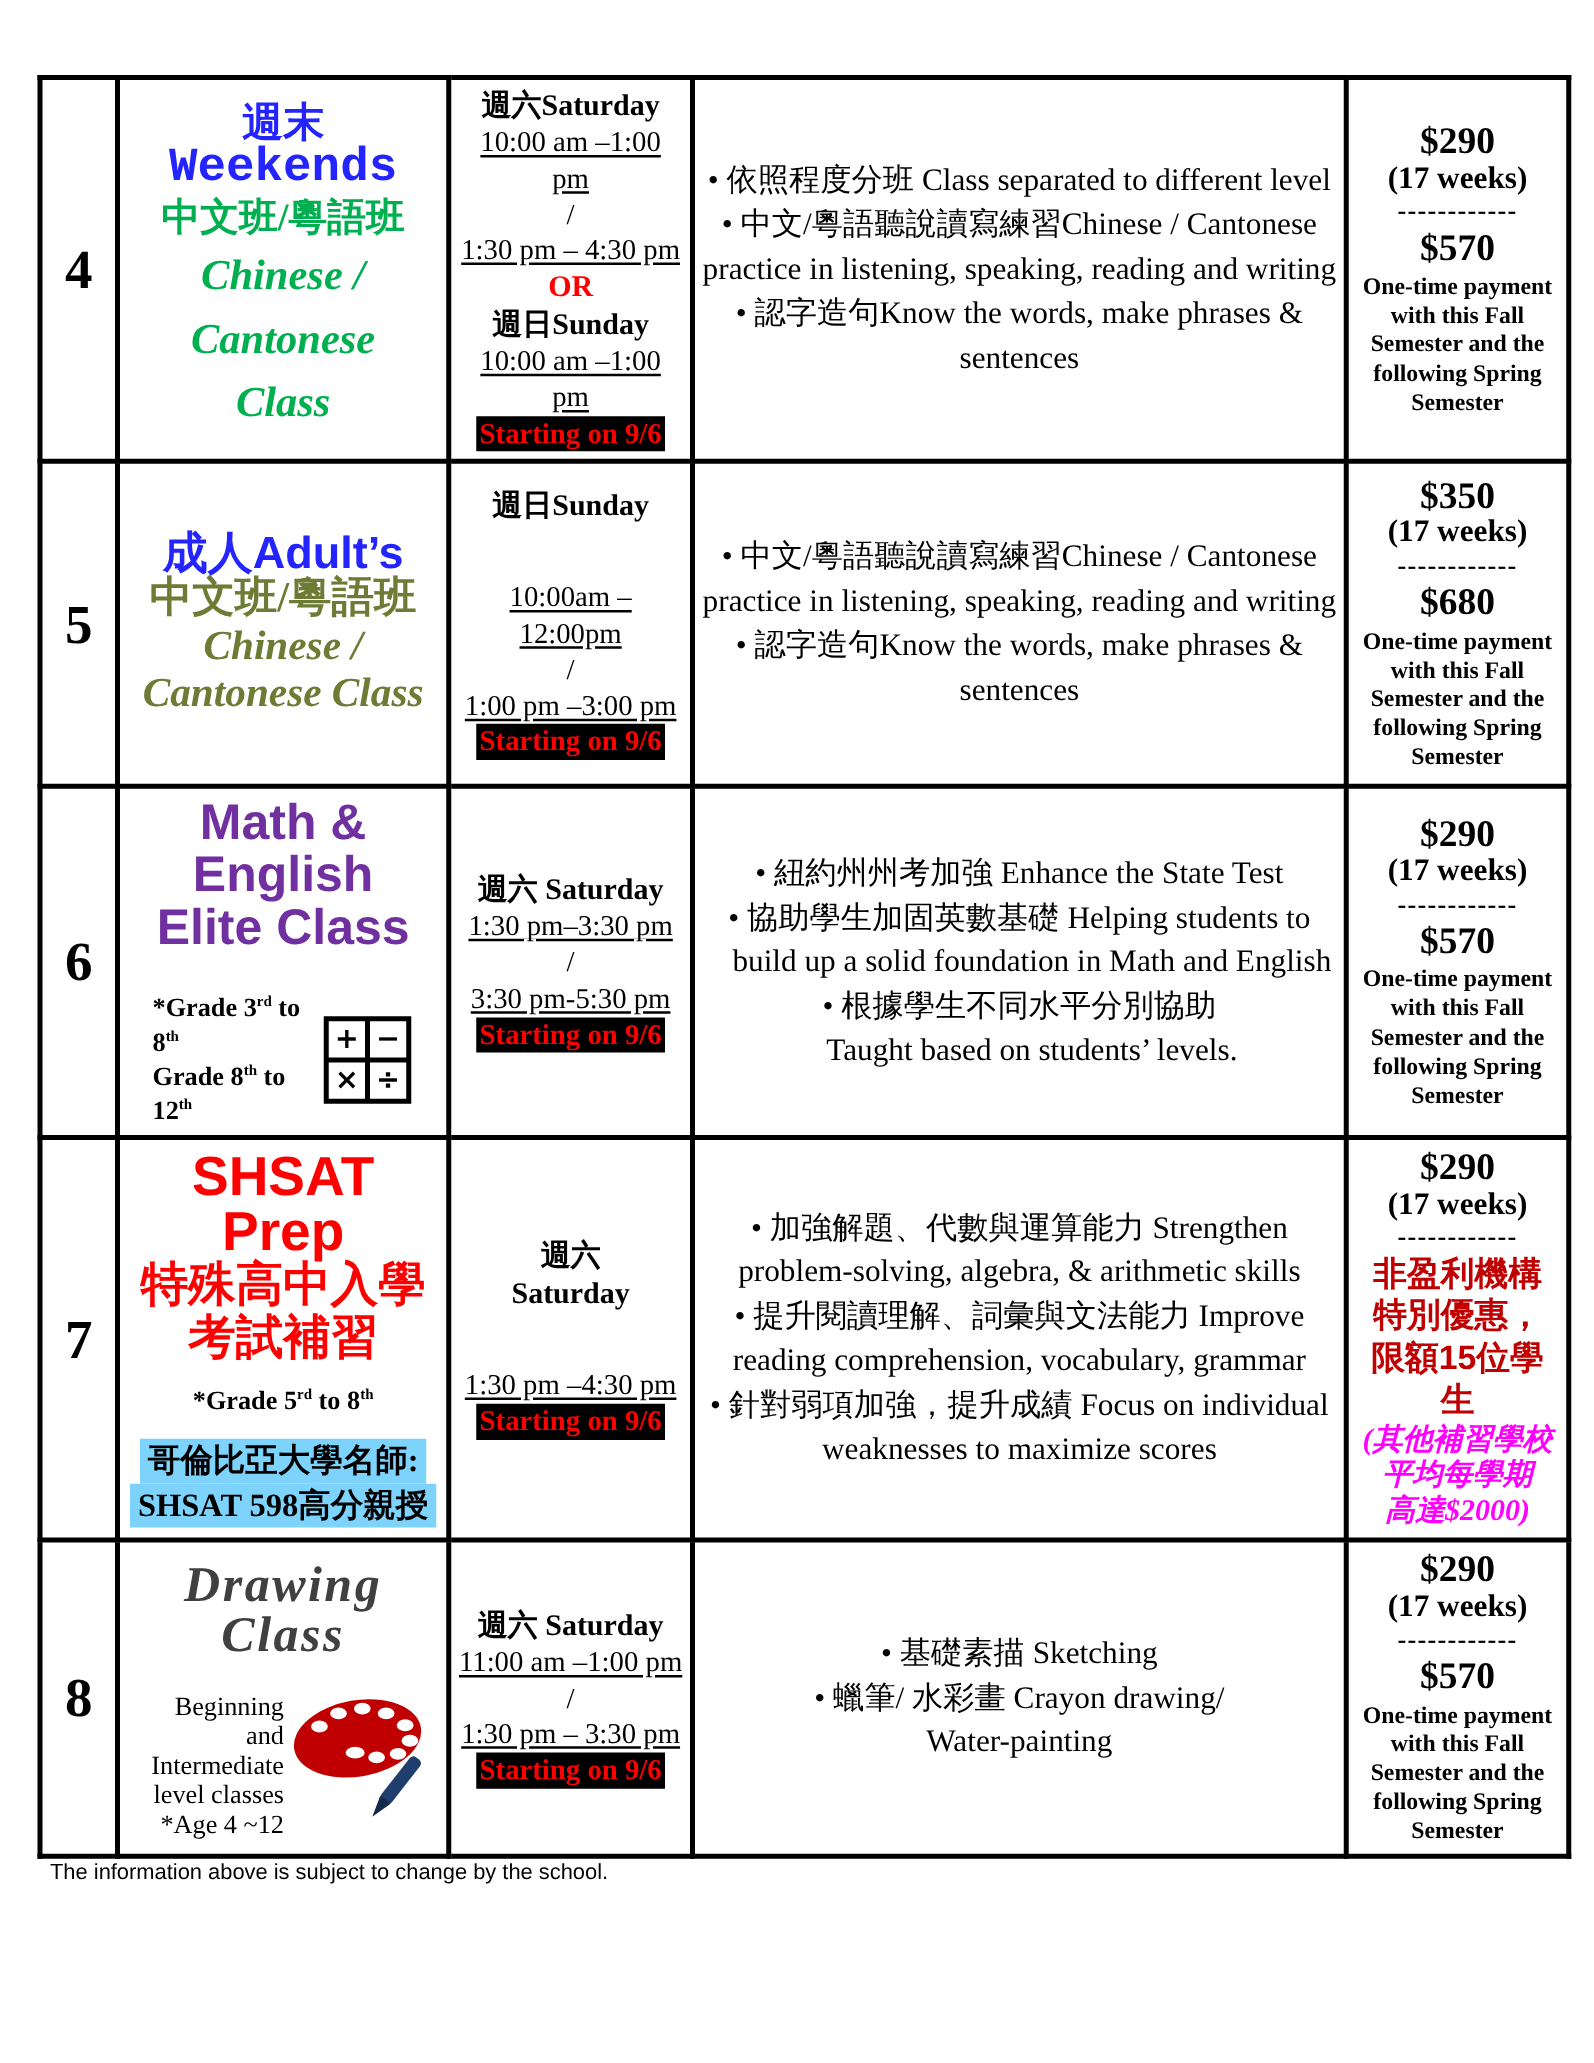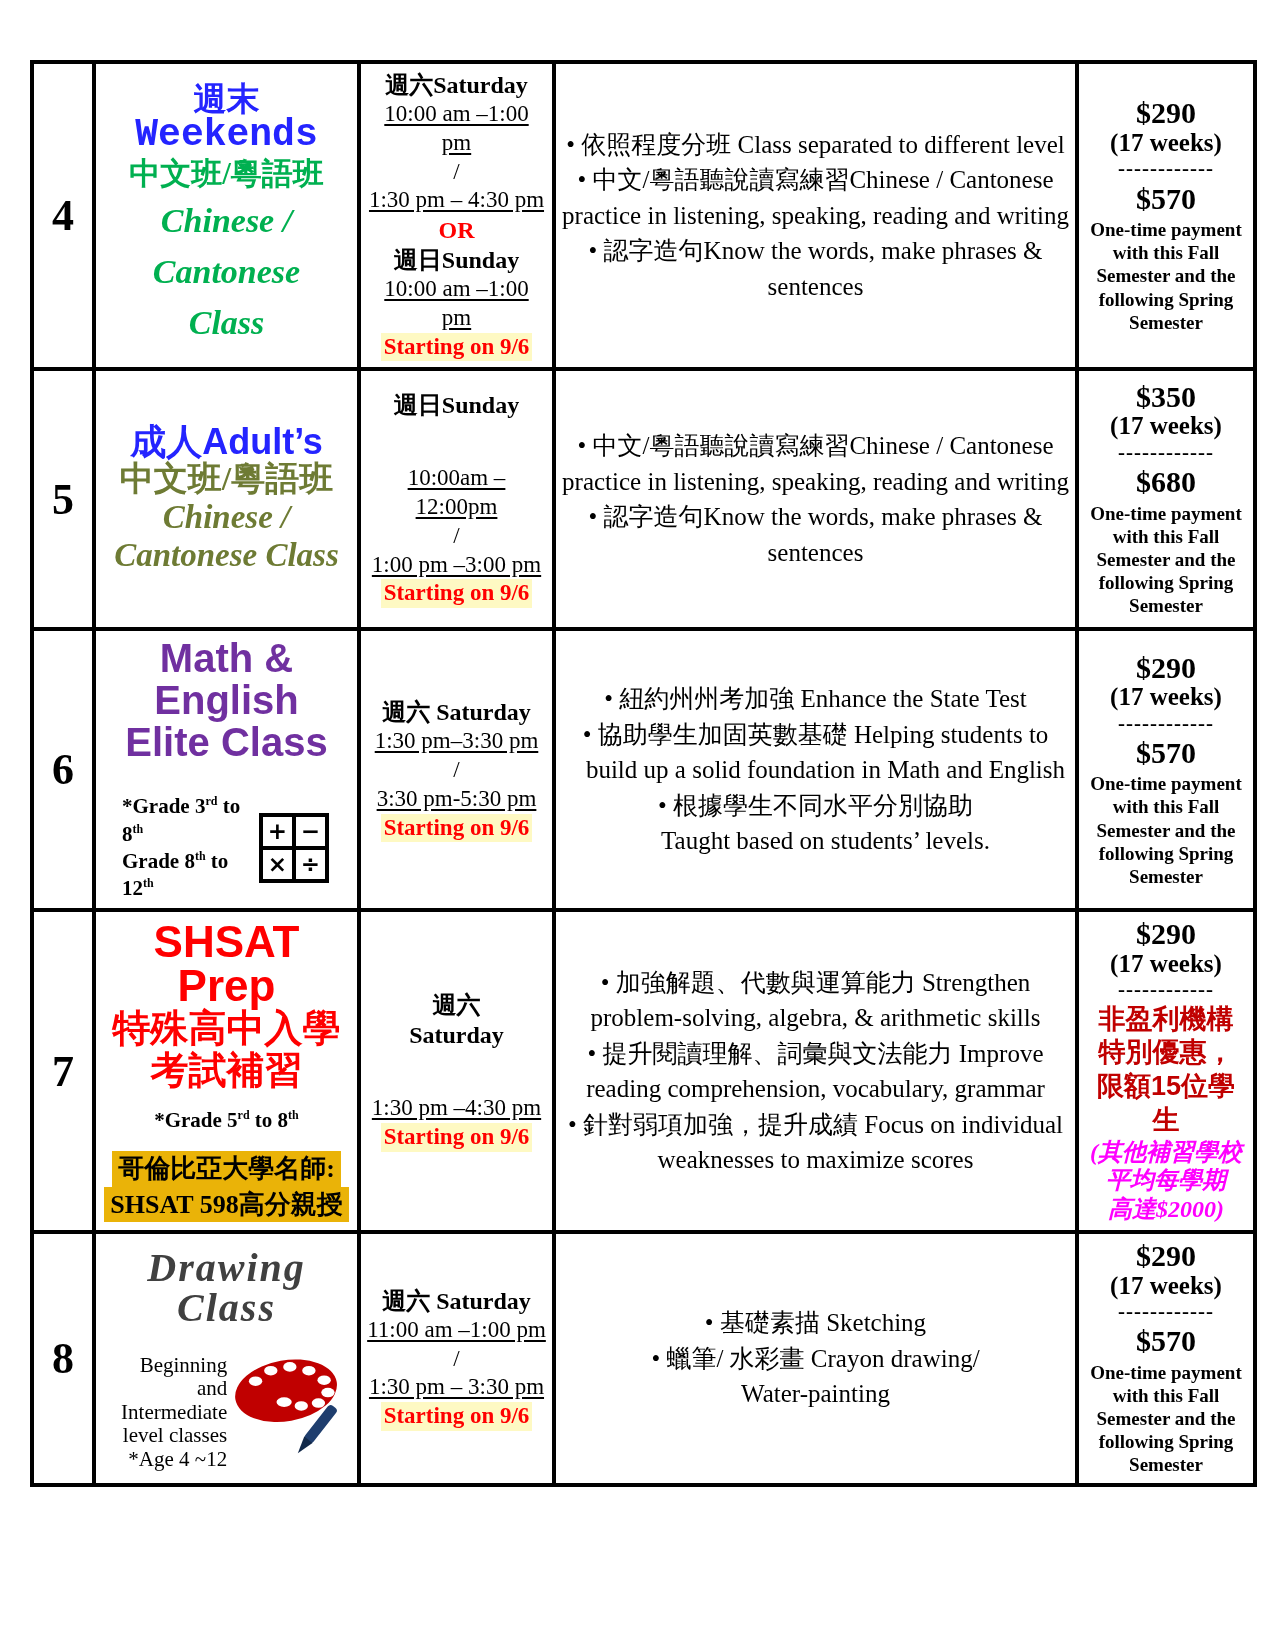--- a/index.html
+++ b/index.html
@@ -38,34 +38,34 @@
                background:#000; padding:4px; }
   .math-icon .mi { background:#fff; display:flex; align-items:center; justify-content:center;
                    font-weight:bold; font-size:23px; font-family:"DejaVu Sans", sans-serif; }
 
   
   .r7-en  { color:#ff0000; font-weight:bold; font-size:44px; line-height:1.0;
             font-family:"Liberation Sans", sans-serif; }
   .r7-zh  { color:#ff0000; font-weight:bold; font-size:38px; line-height:1.1; }
   .r7-grade { font-weight:bold; font-size:21px; margin-top:16px; }
   .r7-hl-wrap { margin-top:18px; line-height:1.3; }
-  .hl { background:#eab308; display:inline-block; font-weight:bold; font-size:26px; padding:1px 6px; }
+  .hl { background:#7dd3fc; display:inline-block; font-weight:bold; font-size:26px; padding:1px 6px; }
 
   
   .r8-fancy { color:#404040; font-weight:bold; font-style:italic; font-size:40px;
               letter-spacing:2px; line-height:1.0; margin-top:2px; }
   .r8-bottom { display:flex; align-items:flex-start; margin-top:14px; padding-left:8px; }
   .r8-sub { text-align:right; font-weight:normal; font-size:21px; line-height:1.12;margin-top:12px; }
 
   
   .sch { font-size:23px; line-height:1.25; }
   .sch .day   { font-weight:bold; font-size:24px; }
   .sch .time  { text-decoration:underline; text-underline-offset:3px; }
   .sch .or    { color:#ff0000; font-weight:bold; font-size:24px; }
-  .sch .start { background:#fef9c3; color:#ff0000; font-weight:bold; display:inline-block; padding:0 3px; }
+  .sch .start { background:#000000; color:#ff0000; font-weight:bold; display:inline-block; padding:0 3px; }
   .gap-md { }
   .gap-lg { margin-top:44px; }
 
   
   .desc-cell { text-align:left; font-size:25px; line-height:1.42; padding:10px 8px 10px 12px; }
   .b::before { content:"• "; }
   .b-indent { text-indent:-20px; padding-left:20px; }
   .b-indent::before { content:"• "; }
   .cont { padding-left:20px; }
   .cont-flush { padding-left:0; }
@@ -289,13 +289,14 @@
         <div class="p-amt">$290</div>
         <div class="p-weeks">(17 weeks)</div>
         <div class="p-div">------------</div>
         <div class="p-amt2">$570</div>
         <div class="p-note">One-time payment with this Fall Semester and the following Spring Semester</div>
       </td>
     </tr>
   </tbody>
     </table>
 
+  <div class="footer">The information above is subject to change by the school.</div>
 </div>
 
 </body></html>

